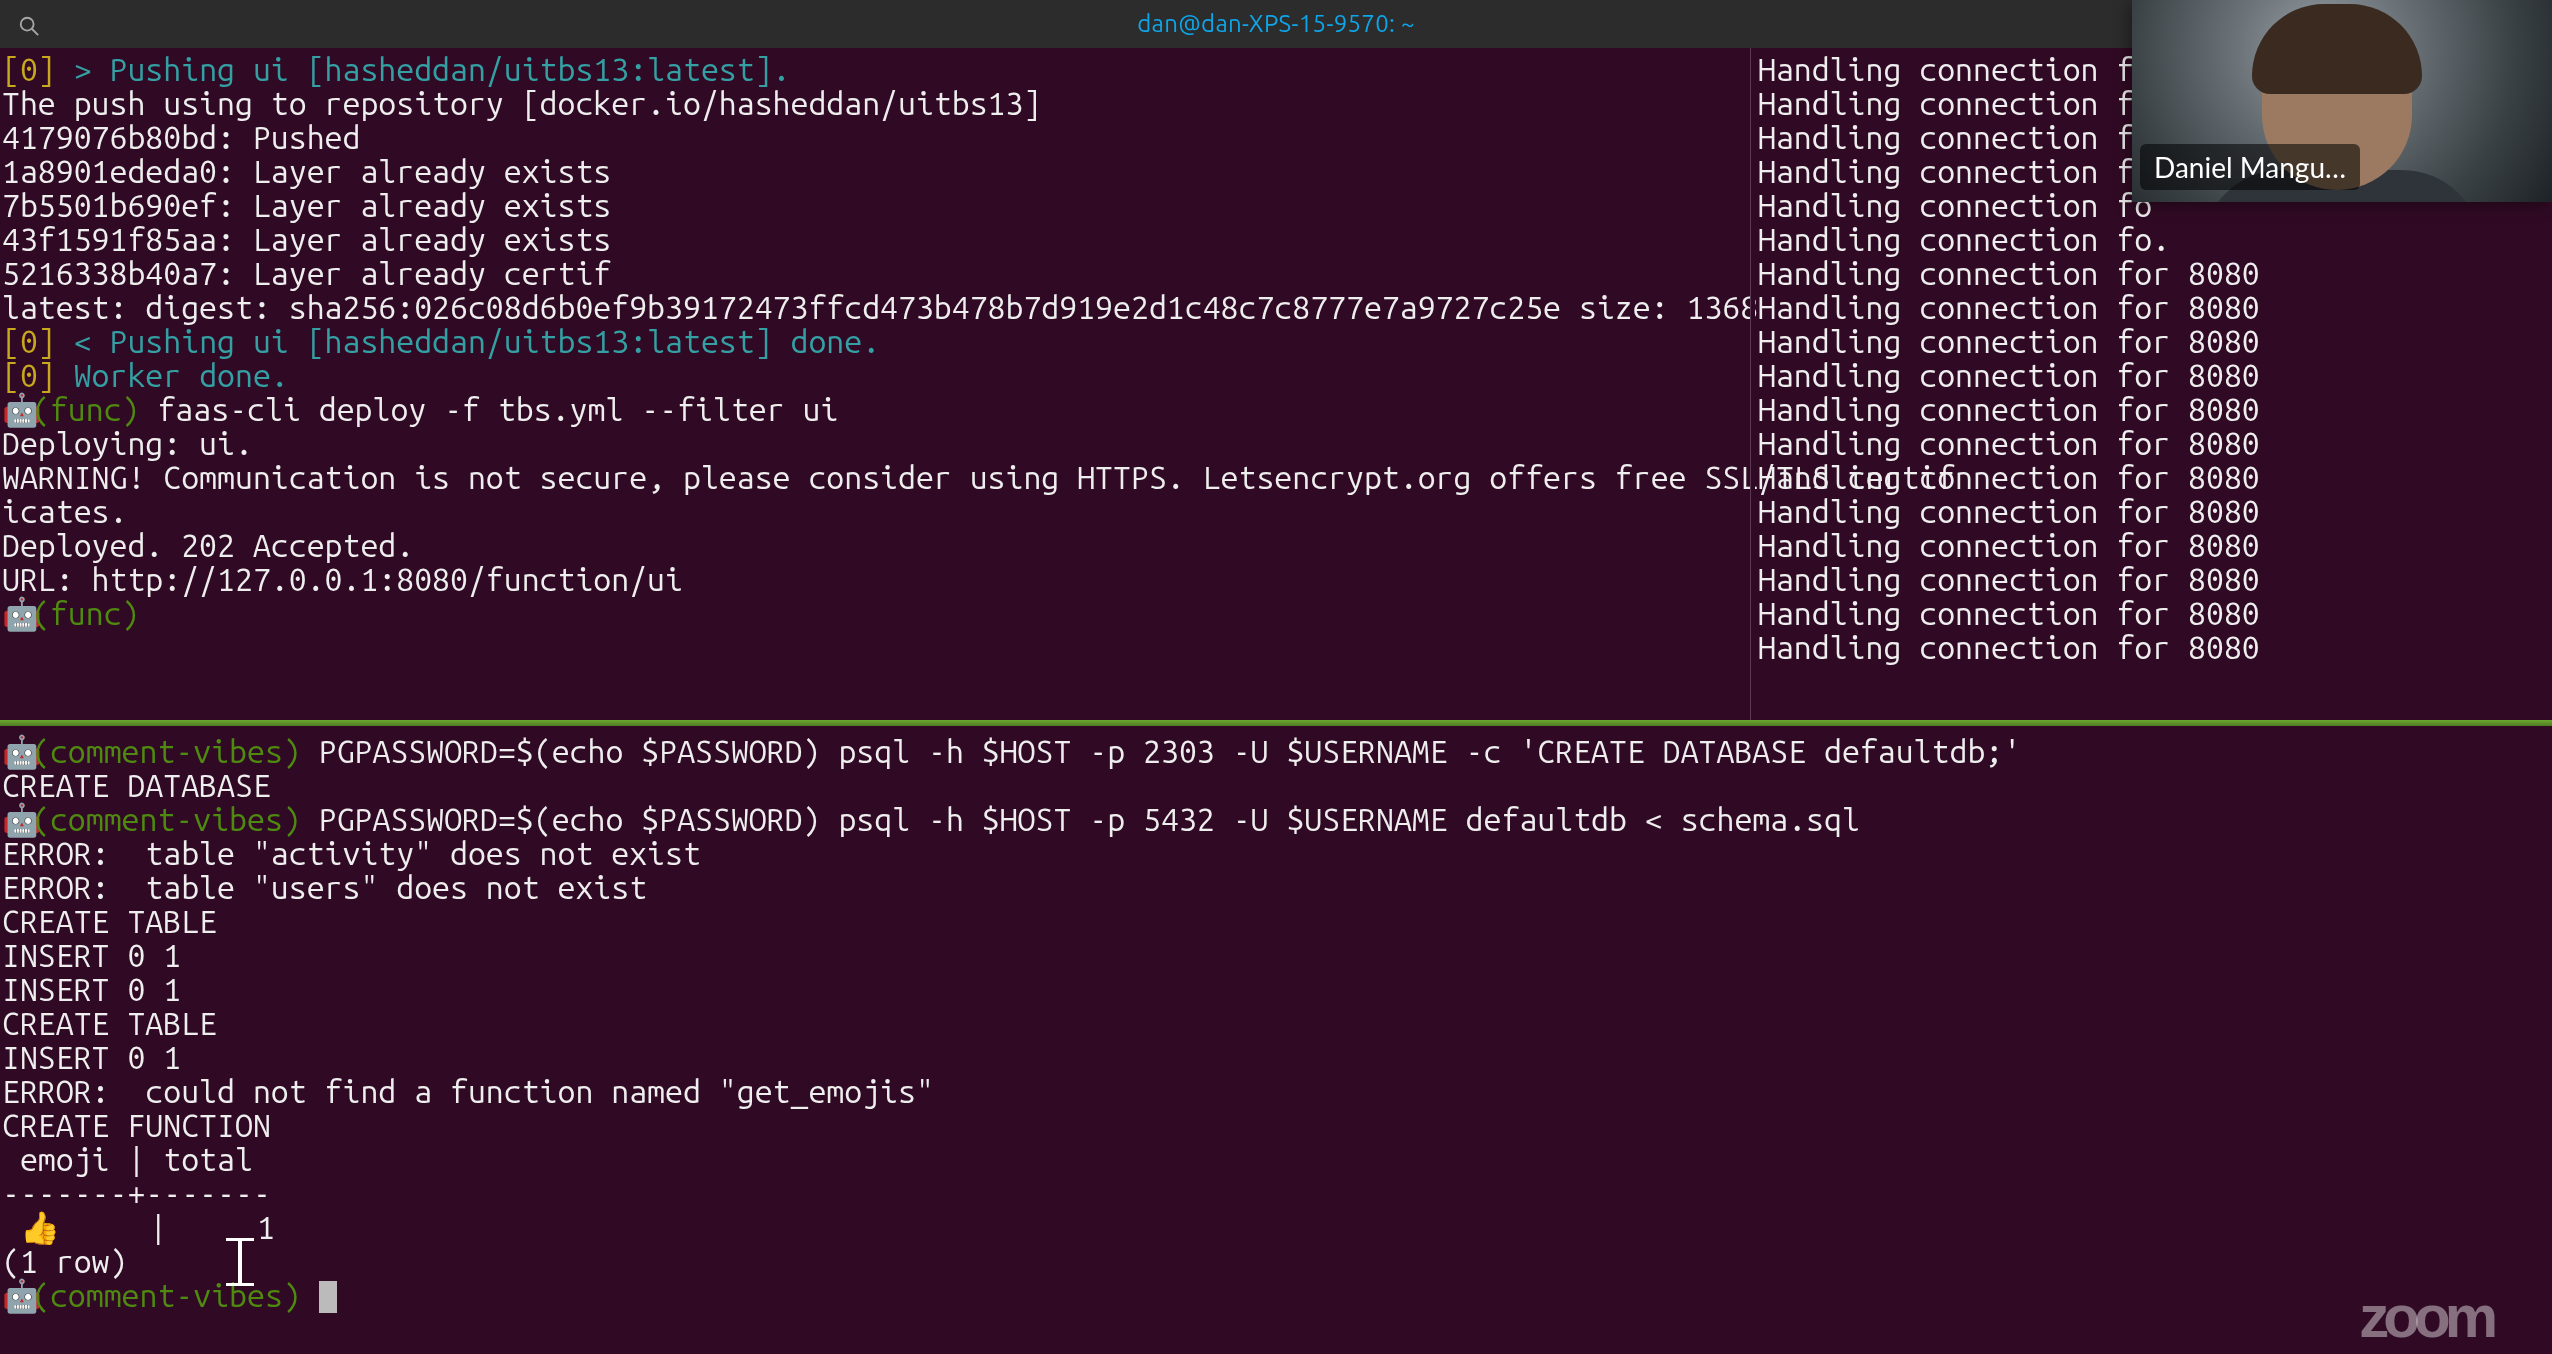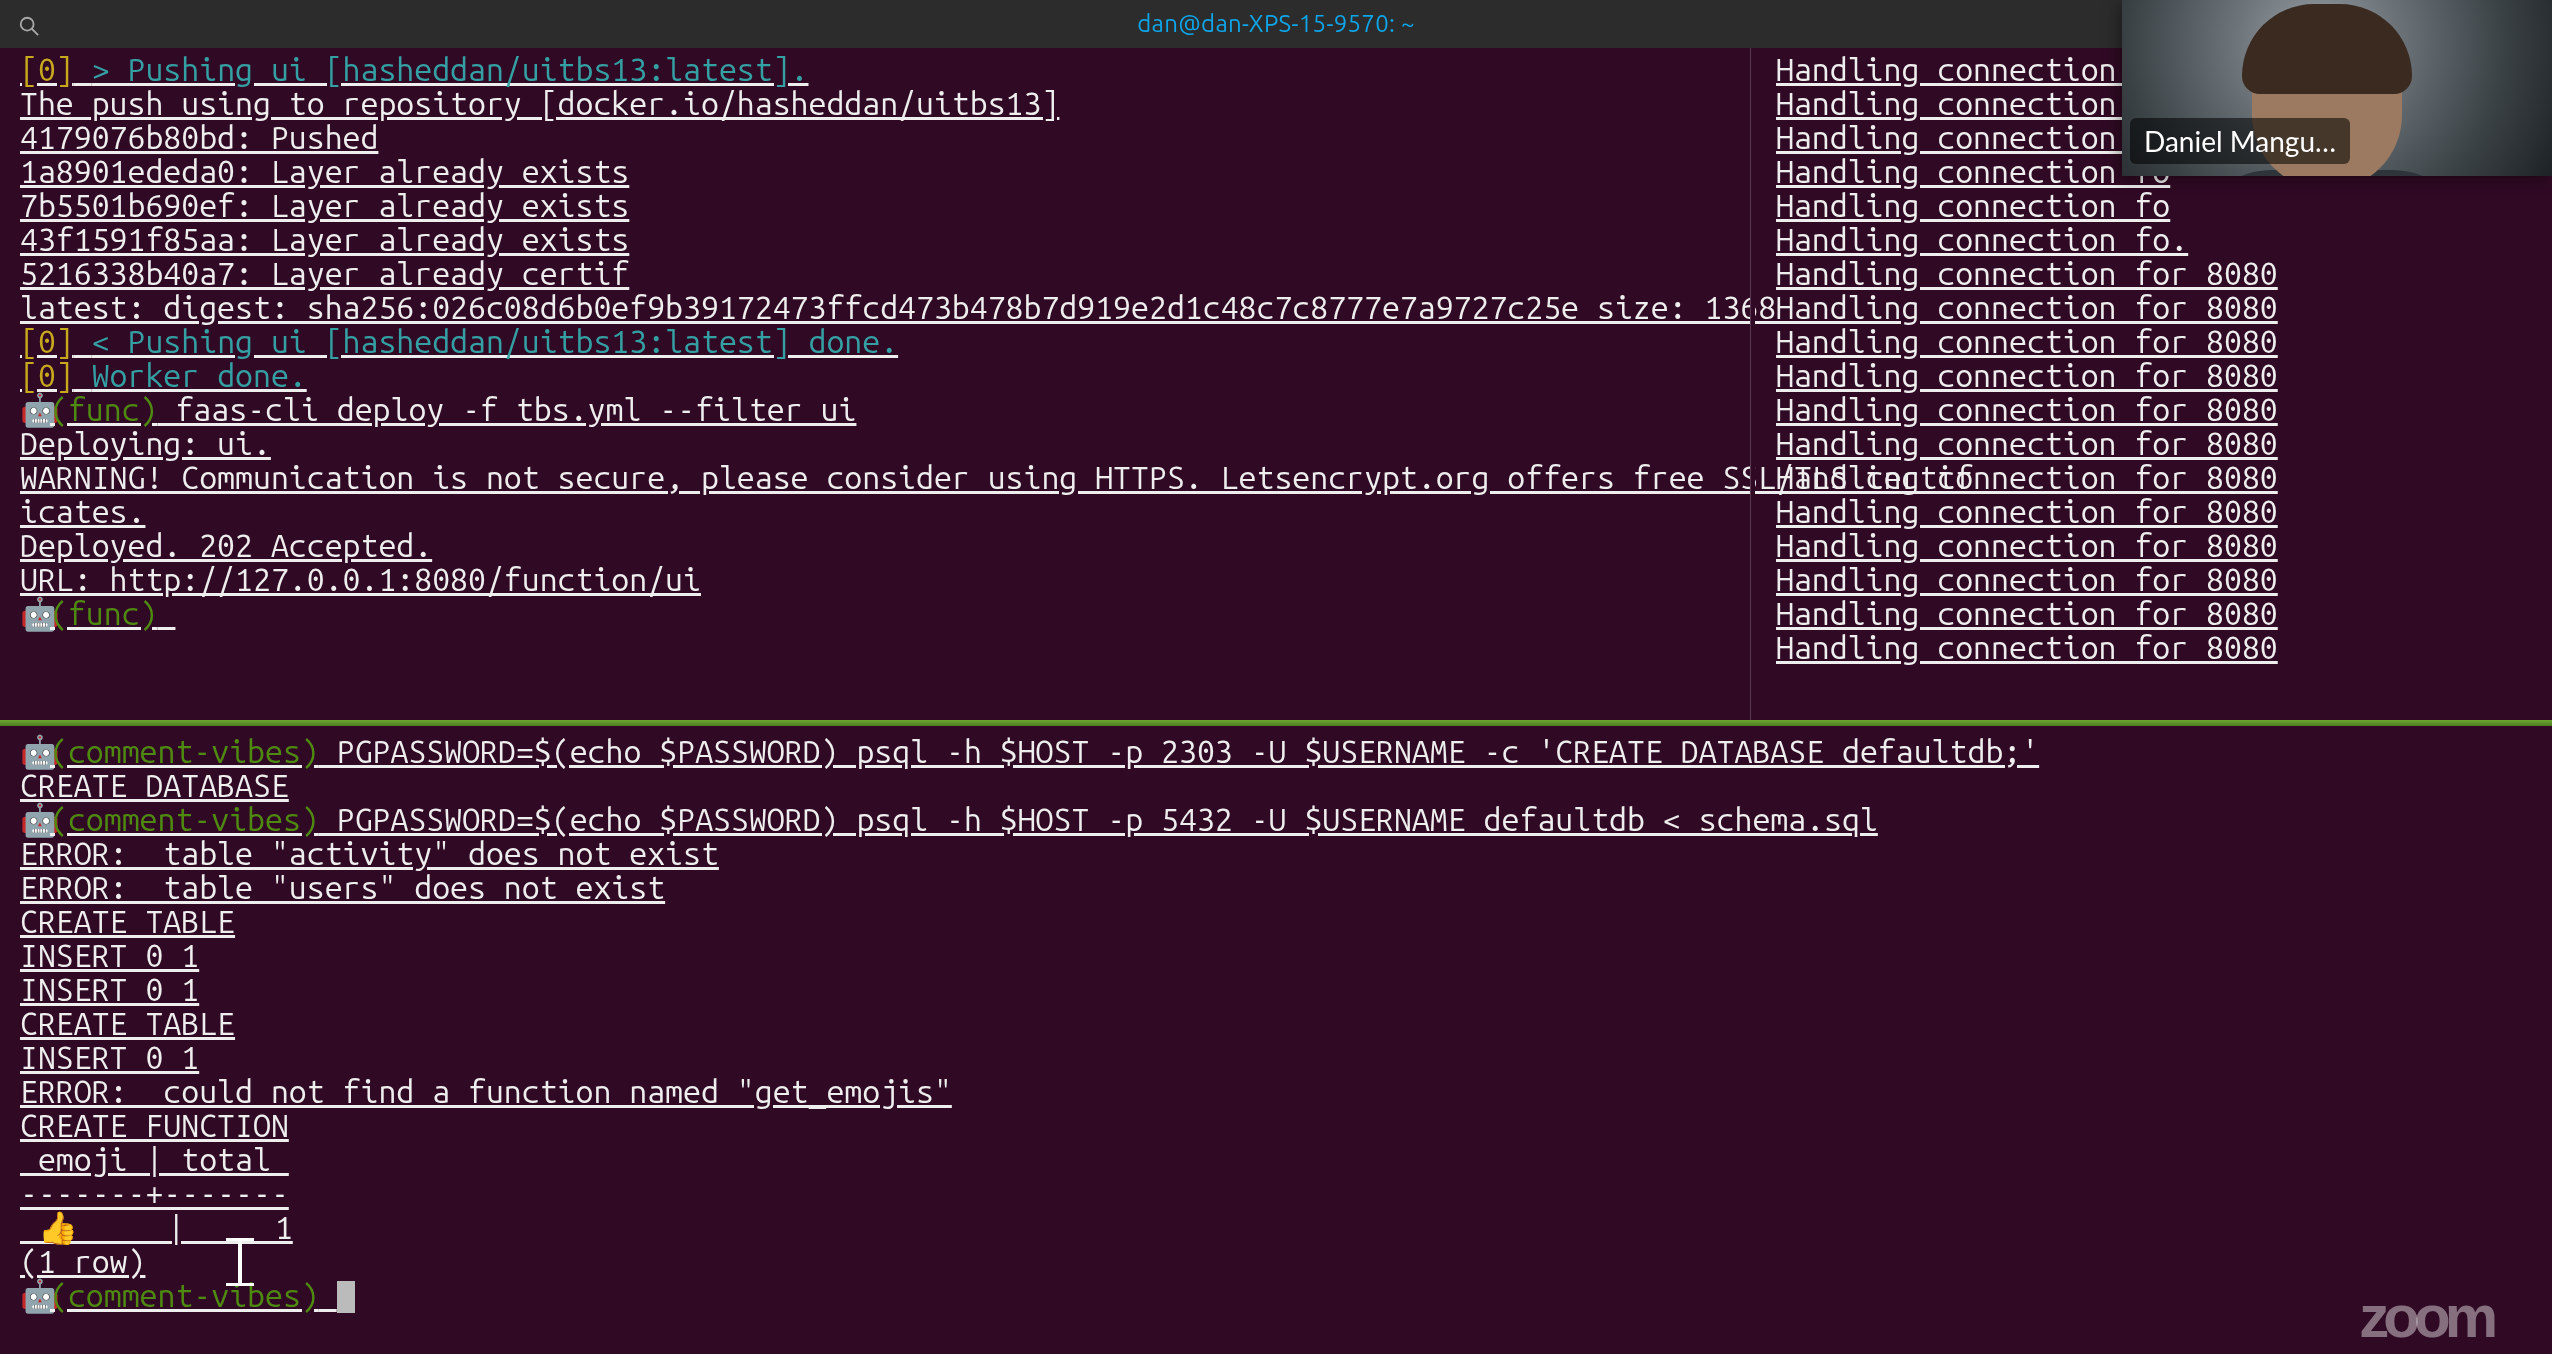--- a/index.html
+++ b/index.html
@@ -98,21 +98,21 @@
     height: 626px;
     padding-top: 6px;
   }
 
   
   .fg-default { color: #eeeeee; }
   .fg-yellow  { color: #c8a81c; }
   .fg-green   { color: #4f8a10; }
   .fg-teal    { color: #34a0a4; }
 
-  .row { white-space: pre; padding-left: 20px; text-decoration: underline; }
+  .row { white-space: pre; padding-left: 2px; }
   .row span { white-space: pre; }
 
   .prompt-icon {
     display: inline-block;
     width: 30px;
     text-align: center;
   }
 
   
   .cursor-block {
@@ -149,26 +149,25 @@
     height: 48px;
     background: #ffffff;
   }
 
   
   .pip {
     position: absolute;
     right: 0;
     top: 0;
     width: 420px;
-    height: 176px;
+    height: 202px;
     background: radial-gradient(circle at 45% 25%, #9aa1a6 0%, #6c7479 30%, #3a4145 70%, #1d2226 100%);
     z-index: 50;
     overflow: hidden;
     box-shadow: -4px 4px 14px rgba(0,0,0,.35);
-    padding-left: 10px;
   }
   .pip .head {
     position: absolute;
     left: 130px; top: 20px;
     width: 150px; height: 170px;
     background: #9b7a61;
     border-radius: 70px 70px 80px 80px;
   }
   .pip .hair {
     position: absolute;

